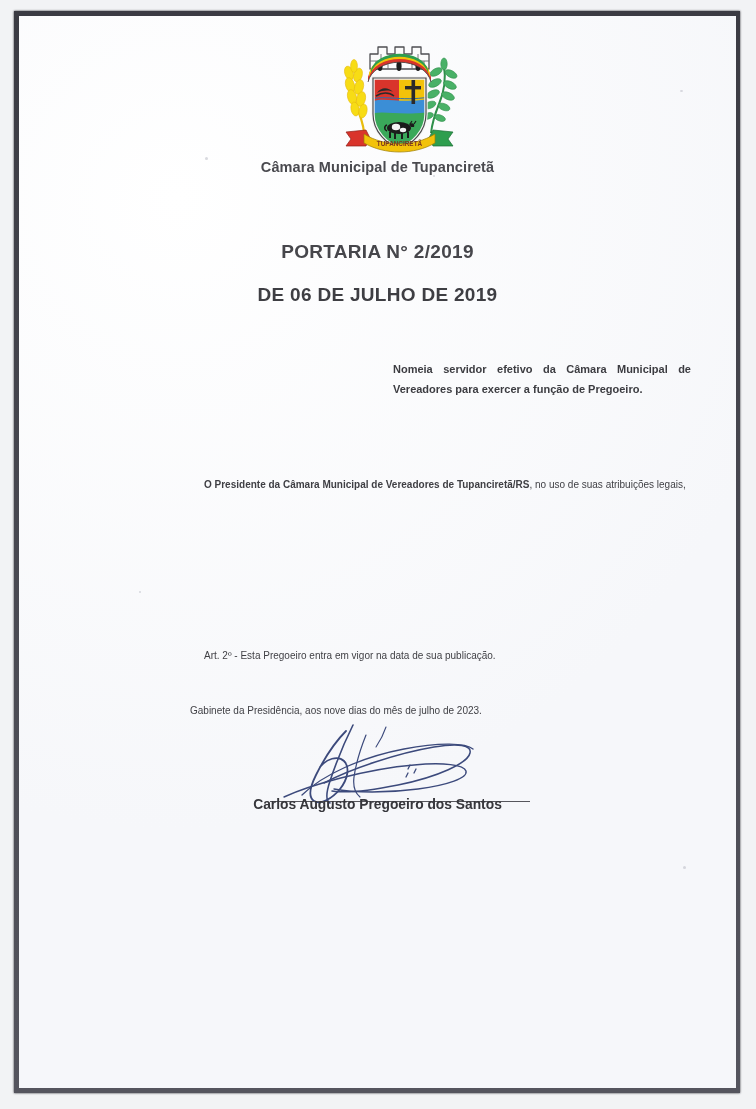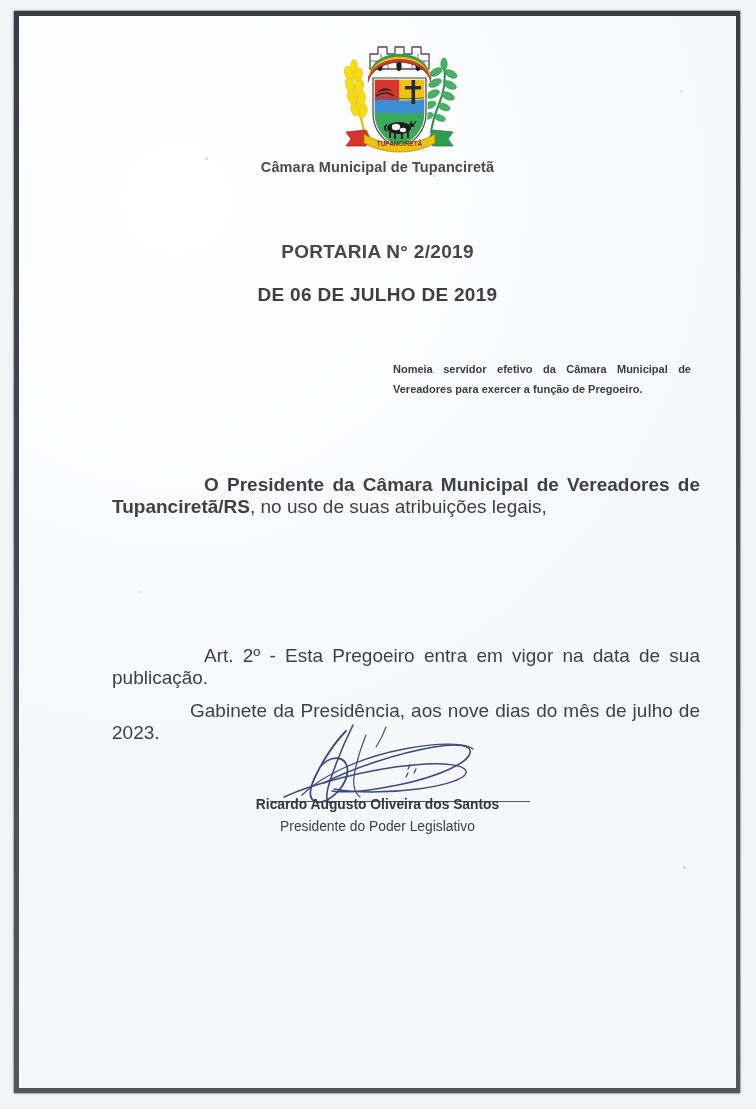--- a/index.html
+++ b/index.html
@@ -100,21 +100,21 @@
     color: #3c3c41;
     text-align: justify;
     text-justify: inter-word;
   }
 
   
   .para {
     position: absolute;
     left: 93px;
     width: 588px;
-    font-size: 19px;
+    font-size: 10px;
     line-height: 21.5px;
     color: #3f3f44;
     text-align: justify;
     text-justify: inter-word;
   }
   .para .ind { display: inline-block; width: 92px; }
   .para b { font-weight: 700; }
 
   #p-presidente { top: 458px; }
   #p-resolve    { top: 514px; }
@@ -302,17 +302,16 @@
             <path d="M26 74 C52 62 108 46 156 42 C186 39 206 42 208 48 C210 55 190 62 160 66 C130 70 96 70 76 66" stroke-width="1.4"></path>
             <path d="M108 12 C104 22 98 40 96 54 C95 62 97 70 102 74" stroke-width="1.2"></path>
             <path d="M150 46 L152 42 M156 50 L158 46 M148 54 L150 50" stroke-width="1.3"></path>
             <path d="M128 4 C126 10 122 18 118 24" stroke-width="1.1"></path>
           </g>
         </svg>
       </div>
       <div id="sig-line"></div>
     </div>
 
-    <div id="sig-name">Ricardo Augusto Oliveira dos Santos</div>
-    <div id="sig-role">Presidente do Poder Legislativo</div>
+    <div id="sig-name">Carlos Augusto Pregoeiro dos Santos</div>
 
   </div>
 </div>
 
 </body></html>

